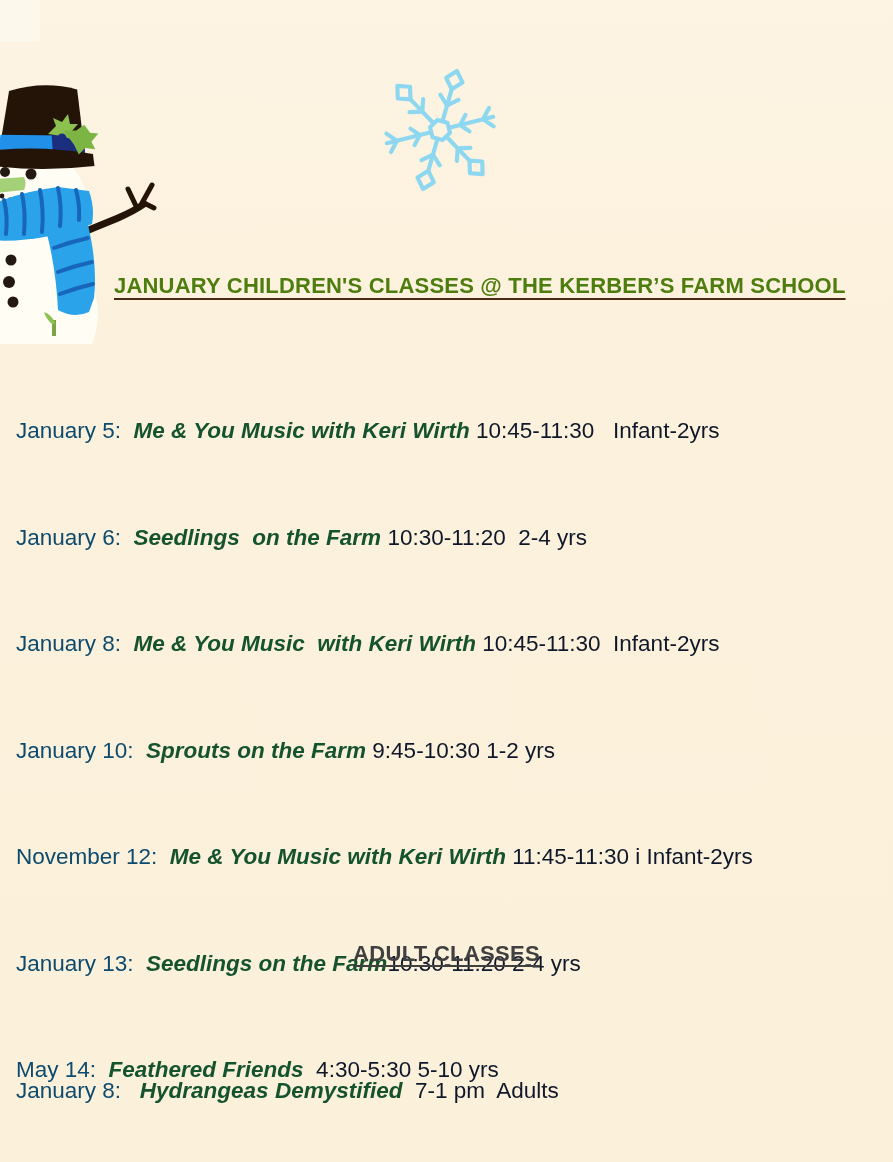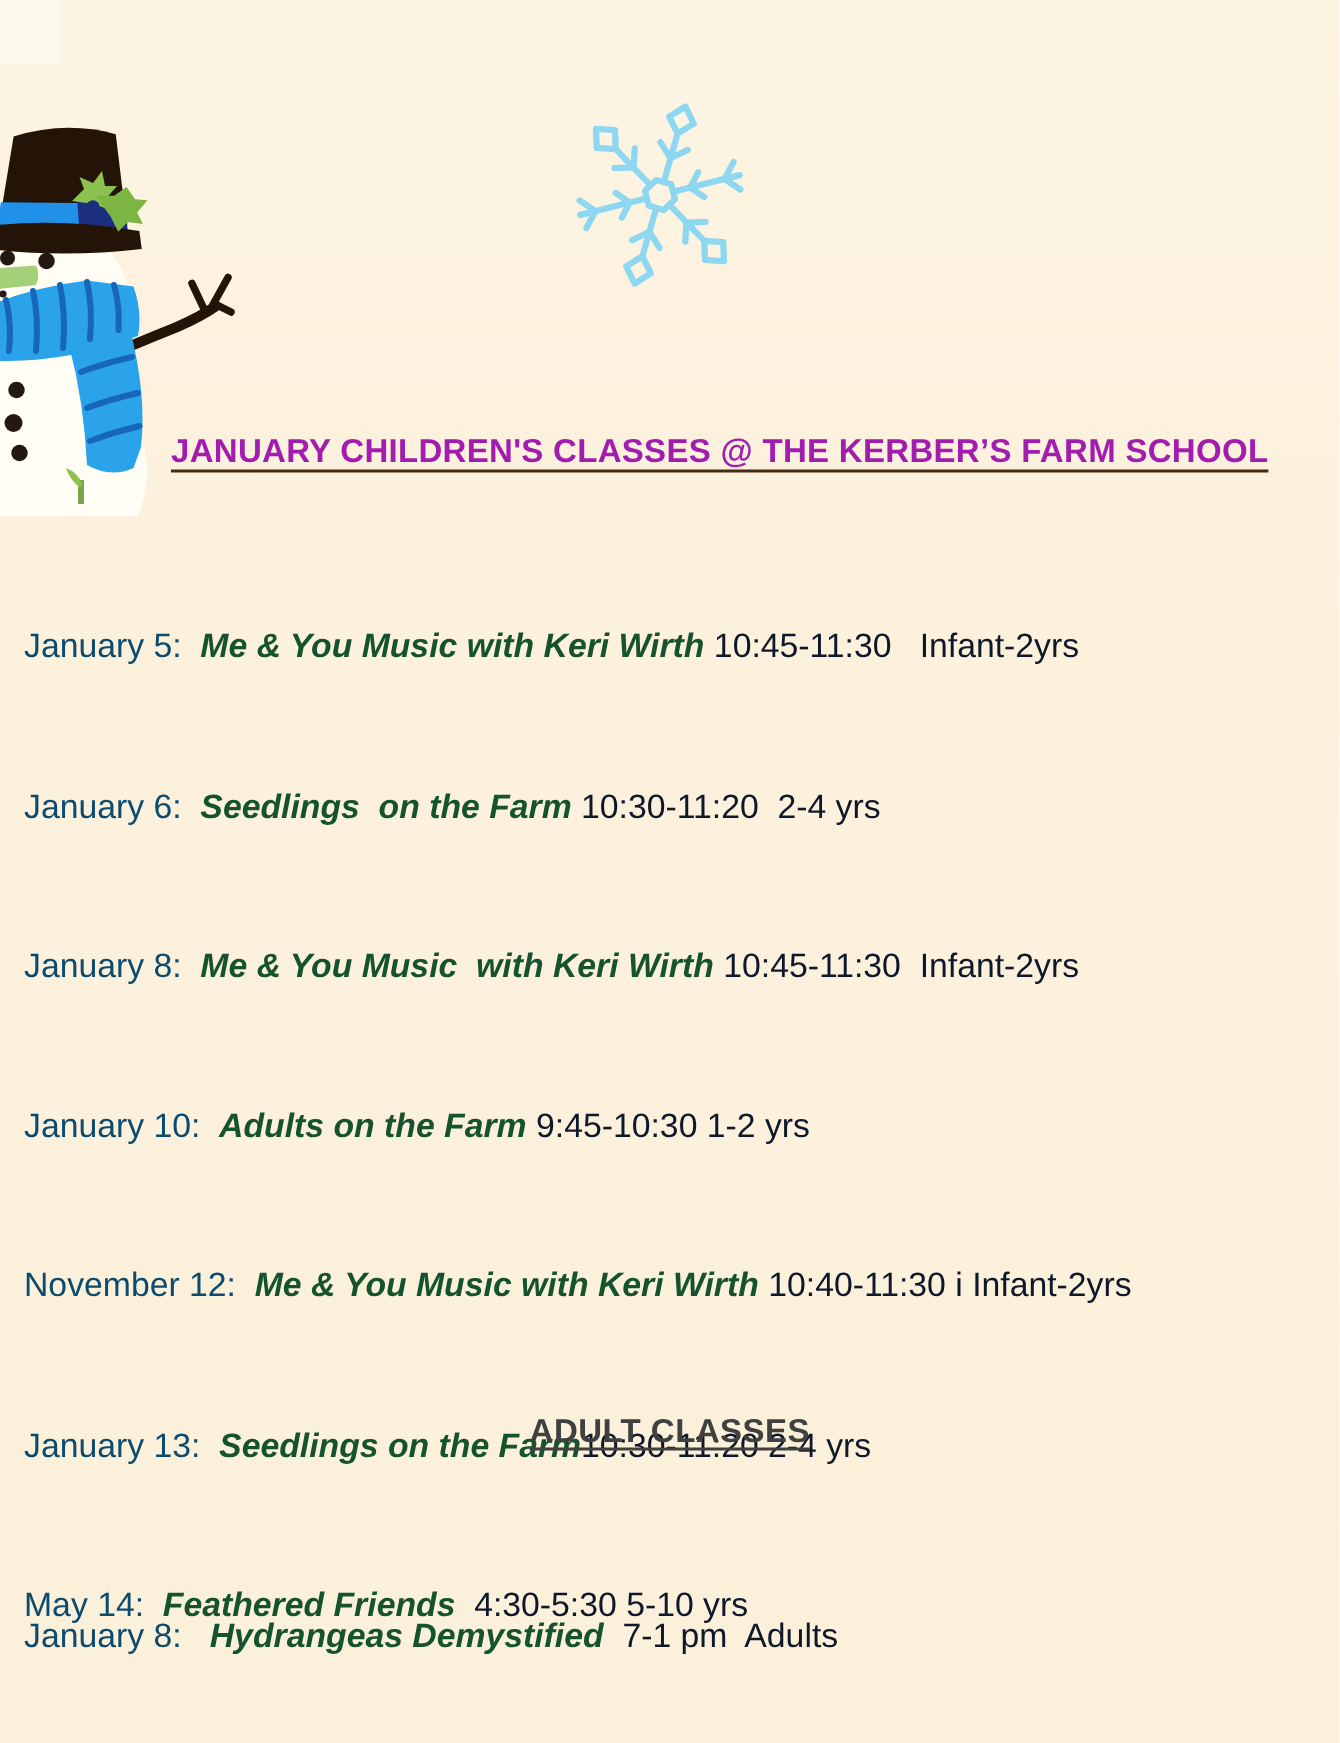--- a/index.html
+++ b/index.html
@@ -4,22 +4,22 @@
 <style>
   html,body { margin:0; padding:0; }
   body {
     width:893px; height:1162px; position:relative; overflow:hidden;
     background:linear-gradient(180deg,#fdf4e4 0%, #fcf1dc 28%, #fbf0da 100%);
     font-family:"Liberation Sans", sans-serif;
   }
   .corner-square { position:absolute; left:0; top:0; width:40px; height:42px;
     background:#fdf8ec; }
   .title {
-    position:absolute; top:288px; left:114px; white-space:nowrap;
-    font-size:22px; font-weight:bold; color:#a21caf; letter-spacing:0.2px;
+    position:absolute; top:273px; left:114px; white-space:nowrap;
+    font-size:22px; font-weight:bold; color:#4d7c0f; letter-spacing:0.2px;
     text-decoration:underline; text-decoration-thickness:2px; text-underline-offset:5px;
     text-decoration-color:#4a2a16;
     text-align:right;
   }
   .list { position:absolute; left:16px; white-space:pre; font-size:22.5px; line-height:35.5px; }
   .children-list { top:342px; }
   .adult-list { top:1002px; }
   .line .d { color:#0c4a6e; }
   .line .n { color:#14532d; font-weight:bold;font-style:italic; }
   .line .t { color:#0f172a; }
@@ -133,22 +133,22 @@
       </g>
   </g>
 </svg>
 
 <div class="title">JANUARY CHILDREN'S CLASSES @ THE KERBER’S FARM SCHOOL</div>
 
 <div class="list children-list">
   <div class="line"><span class="d">January 5:  </span><span class="n">Me &amp; You Music with Keri Wirth</span><span class="t"> 10:45-11:30   Infant-2yrs</span></div>
   <div class="line"><span class="d">January 6:  </span><span class="n">Seedlings  on the Farm</span><span class="t"> 10:30-11:20  2-4 yrs</span></div>
   <div class="line"><span class="d">January 8:  </span><span class="n">Me &amp; You Music  with Keri Wirth</span><span class="t"> 10:45-11:30  Infant-2yrs</span></div>
-  <div class="line"><span class="d">January 10:  </span><span class="n">Adults on the Farm</span><span class="t"> 9:45-10:30 1-2 yrs</span></div>
-  <div class="line"><span class="d">November 12:  </span><span class="n">Me &amp; You Music with Keri Wirth</span><span class="t"> 10:40-11:30 i Infant-2yrs</span></div>
+  <div class="line"><span class="d">January 10:  </span><span class="n">Sprouts on the Farm</span><span class="t"> 9:45-10:30 1-2 yrs</span></div>
+  <div class="line"><span class="d">November 12:  </span><span class="n">Me &amp; You Music with Keri Wirth</span><span class="t"> 11:45-11:30 i Infant-2yrs</span></div>
   <div class="line"><span class="d">January 13:  </span><span class="n">Seedlings on the Farm</span><span class="t">10:30-11:20 2-4 yrs</span></div>
   <div class="line"><span class="d">May 14:  </span><span class="n">Feathered Friends</span><span class="t">  4:30-5:30 5-10 yrs</span></div>
   <div class="line"></div>
   
   
   
   
   
   
   

